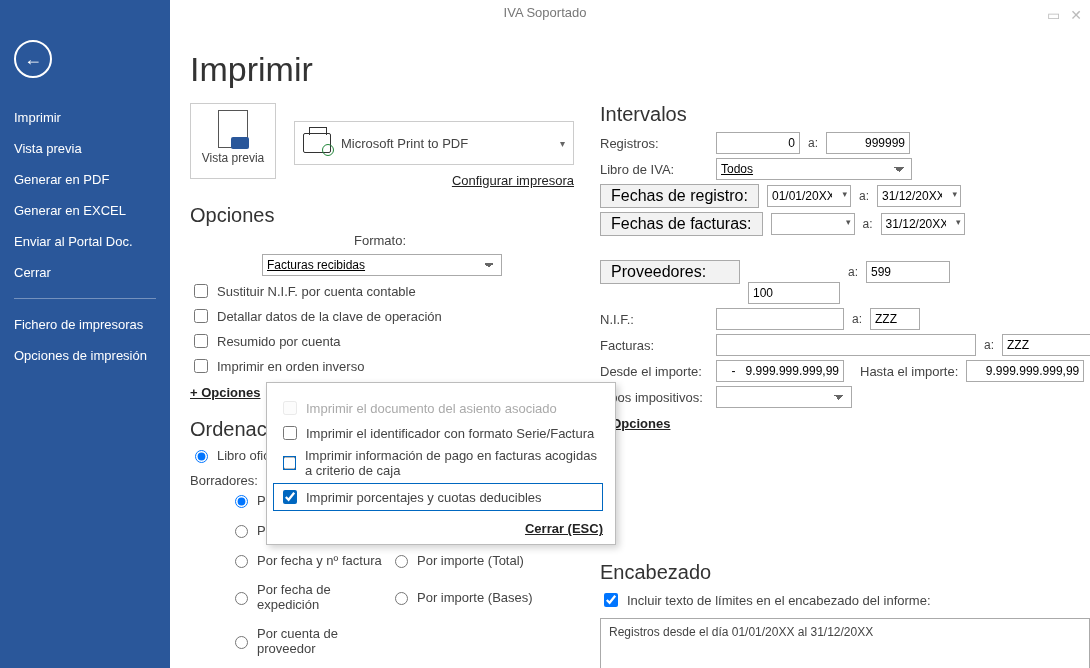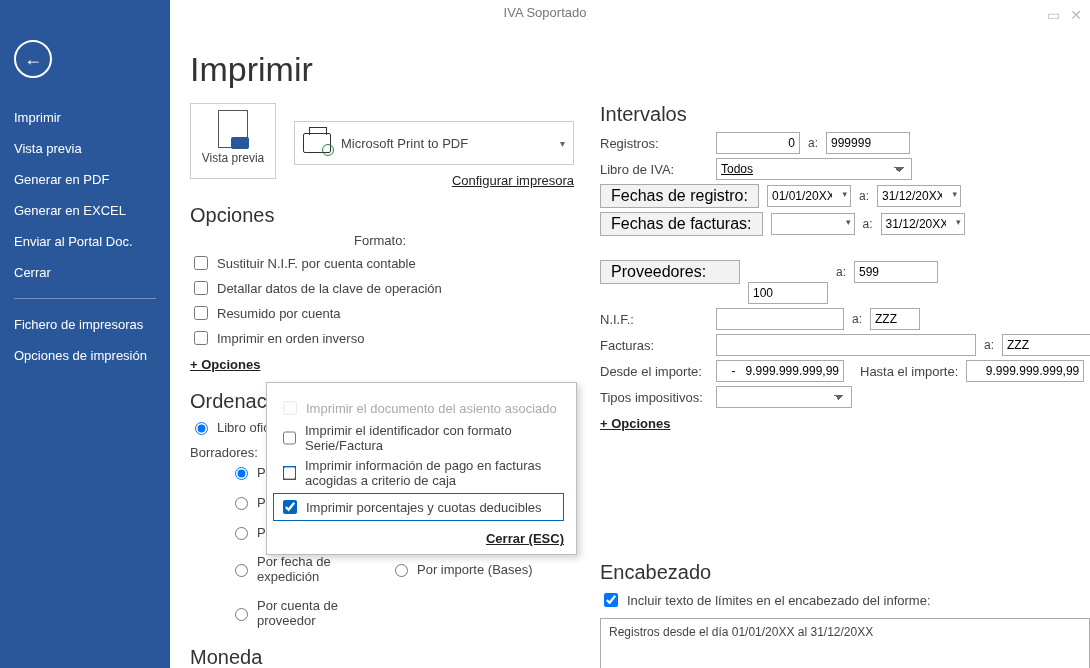--- a/index.html
+++ b/index.html
@@ -182,21 +182,21 @@
     font-size:12px;
     margin-top:8px;
     width: 490px;
     overflow-y:scroll;
   }
   
   .popup {
     position:absolute;
     left: 266px;
     top: 382px;
-    width: 311px;
+    width: 350px;
     background:#fff;
     border:1px solid #bcbcbc;
     box-shadow: 3px 3px 7px rgba(0,0,0,0.18);
     padding: 10px 12px 8px 12px;
     z-index: 50;
   }
   .popup .chk-row.disabled { color:#aaa;}
   .popup .chk-row input[disabled]{ opacity:0.45;}
   .popup .highlight { border:1.5px solid #0067c0; padding:3px 5px; margin-left:-6px;}
   .popup .closer { text-align:right; margin-top:10px;}
@@ -248,20 +248,23 @@
           </div>
           <div class="cfg-link">
             <span>Configurar impresora</span>
           </div>
         </div>
       </div>
 
       <h2 class="section">Opciones</h2>
       <div class="row">
         <span class="lbl">Formato:</span>
+        <select class="combo" style="width:240px">
+          <option>Facturas recibidas</option>
+        </select>
       </div>
       <label class="chk-row">
           <input type="checkbox" style="">
           <span>Sustituir N.I.F. por cuenta contable</span>
         </label>
       <label class="chk-row">
           <input type="checkbox" style="">
           <span>Detallar datos de la clave de operación</span>
         </label>
       <label class="chk-row">
@@ -317,21 +320,21 @@
       
     </div>
 
     <div class="colR">
       <h2 class="section" style="margin-top:0">Intervalos</h2>
       <div class="intervals">
         <div class="int-row">
           <span class="int-lbl">Registros:</span>
           <input class="txt num" value="0" style="">
           <span class="a-sep">a:</span>
-          <input class="txt num" style="text-align: left;" value="999999">
+          <input class="txt num" style="text-align: right;" value="999999">
         </div>
         <div class="int-row">
           <span class="int-lbl">Libro de IVA:</span>
           <select class="combo" style="width:196px"><option>Todos</option></select>
         </div>
         <div class="int-row">
           <button class="btn-field">Fechas de registro:</button>
           <span class="date-wrap">
               <input class="txt date" value="01/01/20XX" style="">
               <span class="chev-s">▾</span>
@@ -349,21 +352,21 @@
               <span class="chev-s">▾</span>
             </span>
           <span class="a-sep">a:</span>
           <span class="date-wrap">
               <input class="txt date" value="31/12/20XX" style="">
               <span class="chev-s">▾</span>
             </span>
         </div>
         <div class="int-row">
           <button class="btn-field">Proveedores:</button>
-          <input class="txt" style="width: 80px; margin-top: 42px;" value="100">
+          <input class="txt" style="width: 92px; margin-top: 42px;" value="100">
           <span class="a-sep">a:</span>
           <input class="txt" style="width: 84px;" value="599">
         </div>
         <div class="int-row">
           <span class="int-lbl">N.I.F.:</span>
           <input class="txt" style="width: 128px;">
           <span class="a-sep">a:</span>
           <input class="txt nif-txt" value="ZZZ" style="">
         </div>
         <div class="int-row">

